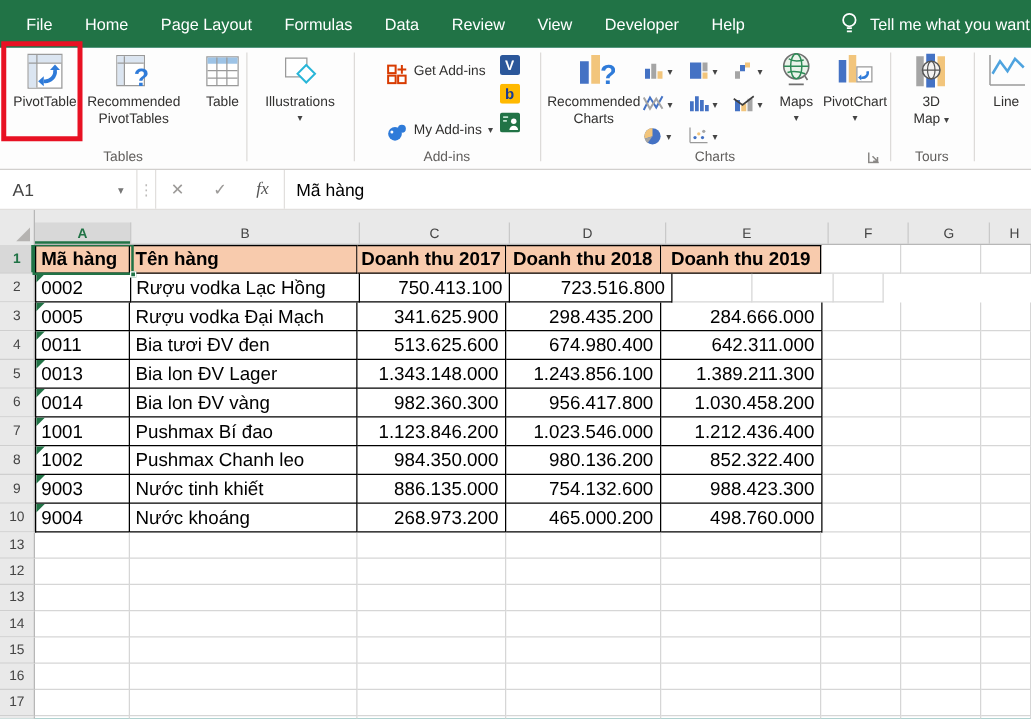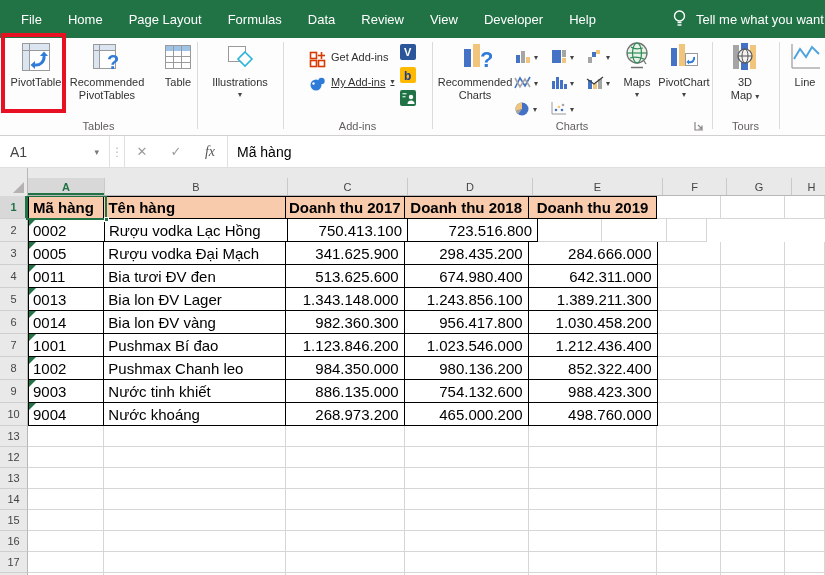--- a/index.html
+++ b/index.html
@@ -218,21 +218,21 @@
       <div class="smallrow" style="left:10px; top:13px;">
         <svg width="17" height="17" viewBox="0 0 17 17">
           <rect x="1.5" y="1.5" width="6" height="6" fill="none" stroke="#d83b01" stroke-width="1.6"></rect>
           <rect x="9.5" y="9.5" width="6" height="6" fill="none" stroke="#d83b01" stroke-width="1.6"></rect>
           <rect x="1.5" y="9.5" width="6" height="6" fill="none" stroke="#d83b01" stroke-width="1.6"></rect>
           <line x1="12.5" y1="1" x2="12.5" y2="8" stroke="#d83b01" stroke-width="1.6"></line>
           <line x1="9" y1="4.5" x2="16" y2="4.5" stroke="#d83b01" stroke-width="1.6"></line>
         </svg>
         <span>Get Add-ins</span>
       </div>
-      <div class="smallrow" style="left:10px; top:38px;text-decoration:underline;">
+      <div class="smallrow" style="left:10px; top:60px;">
         <svg width="17" height="17" viewBox="0 0 17 17">
           <circle cx="7" cy="9" r="5.5" fill="#2f7bd9"></circle>
           <circle cx="12.5" cy="5" r="3.2" fill="#2f7bd9"></circle>
           <circle cx="4.5" cy="7.5" r="1.2" fill="#fff"></circle>
         </svg>
         <span>My Add-ins</span>
         <span class="caret">▾</span>
       </div>
       <div style="position:absolute; left:117px; top:6px; display:flex; flex-direction:column; gap:7px;">
         <svg width="16" height="16" viewBox="0 0 16 16">

